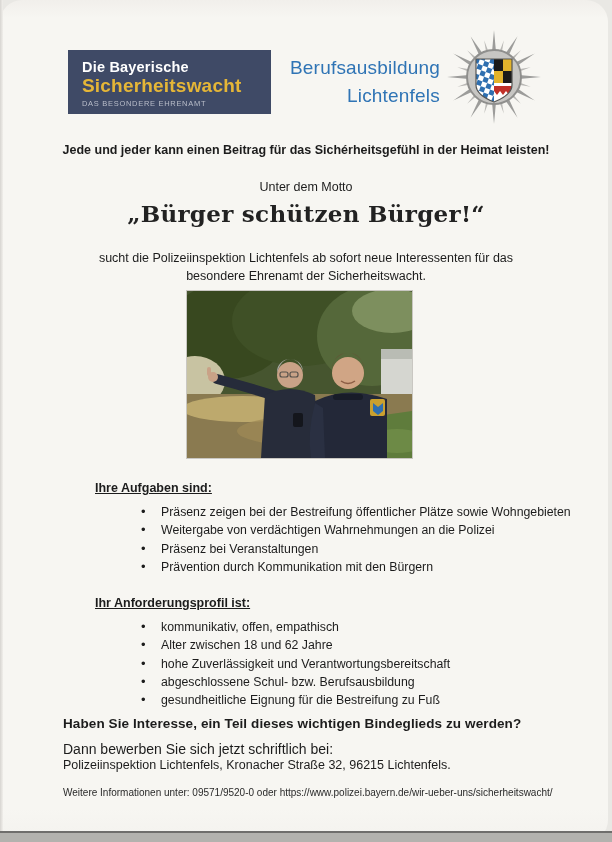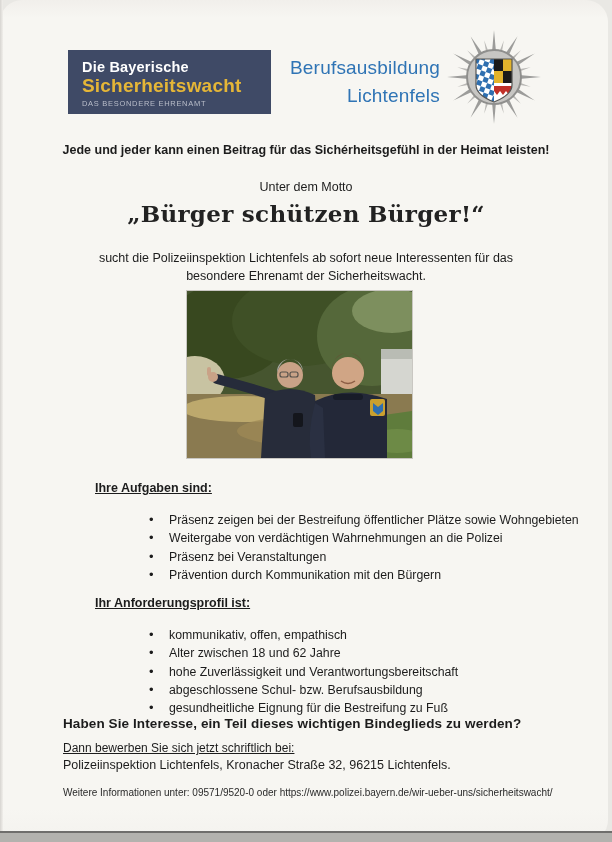--- a/index.html
+++ b/index.html
@@ -39,31 +39,31 @@
   .lead{top:143px;font-size:12.5px;font-weight:bold;}
   .motto-label{top:180px;font-size:12.5px;}
   .motto{top:200px;font-size:23px;font-weight:bold;font-family:"DejaVu Serif","Liberation Serif",serif;letter-spacing:.3px;color:#222;}
   .intro-body{top:250px;font-size:12.5px;line-height:17.5px;}
 
   
   .photo{position:absolute;left:187px;top:291px;width:225px;height:167px;outline:1px solid #c9c7c2;}
 
   
   .sec-head{position:absolute;left:95px;font-size:12.5px;font-weight:bold;text-decoration:underline;}
-  .bullets{position:absolute;left:137px;margin:12px;padding:0;list-style:none;font-size:12.3px;}
+  .bullets{position:absolute;left:137px;margin:4px;padding:0;list-style:none;font-size:12.3px;}
   .bullets li{position:relative;padding-left:20px;line-height:18.3px;}
   .bullets li::before{content:"\2022";position:absolute;left:0;top:0;font-size:13px;}
   #sec1-head{top:481px;}
   #sec1-list{top:499px;}
   #sec2-head{top:596px;}
   #sec2-list{top:614px;}
 
   
   .cta-q{position:absolute;left:63px;top:716px;font-size:13.5px;font-weight:bold;letter-spacing:.1px;}
-  .cta-apply{position:absolute;left:63px;top:741px;font-size:12px;text-decoration:underline;text-align:right;}
+  .cta-apply{position:absolute;left:63px;top:741px;font-size:14px;text-align:right;}
   .cta-address{position:absolute;left:63px;top:758px;font-size:12.5px;}
   .cta-info{position:absolute;left:63px;top:787px;font-size:10px;color:#2a2a2a;}
   .cta-info .u{}
 </style>
 </head>
 <body>
 
 <div class="page">
   <div class="edge-left"></div>
 

